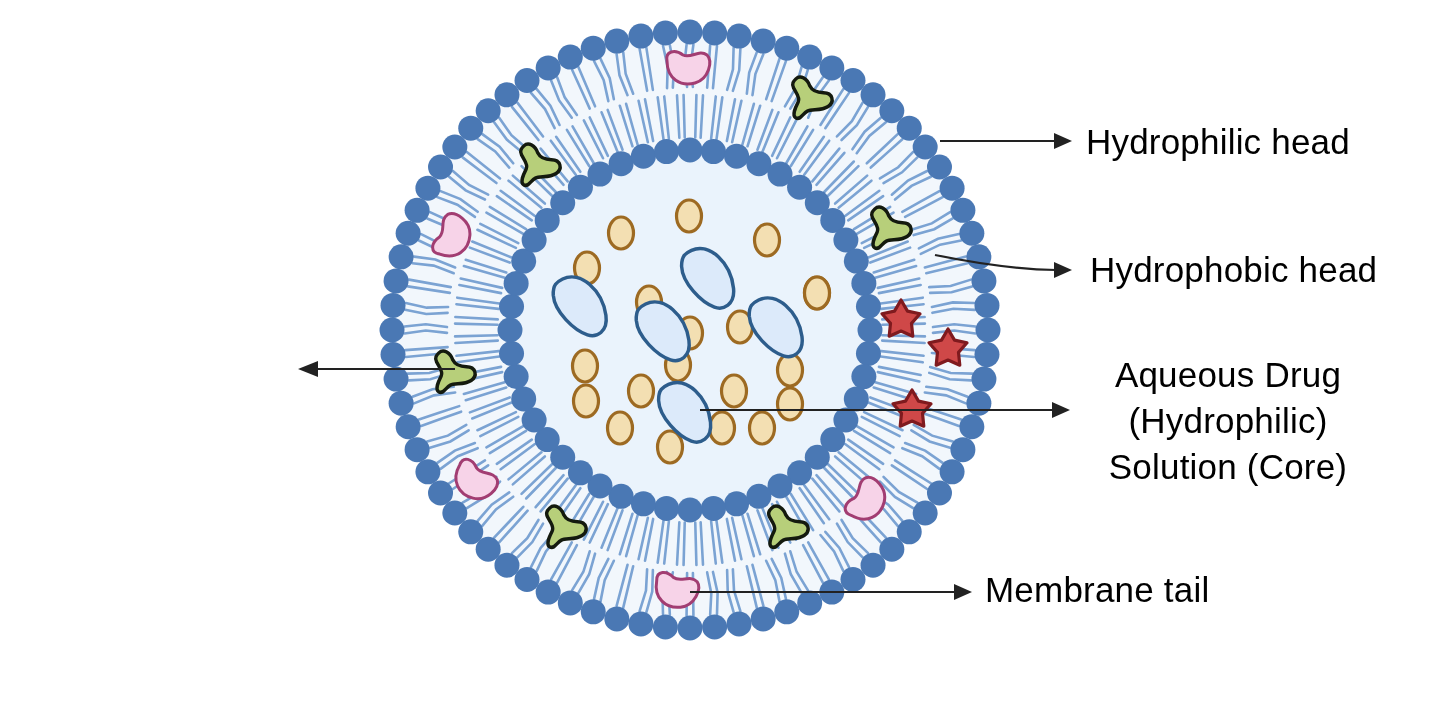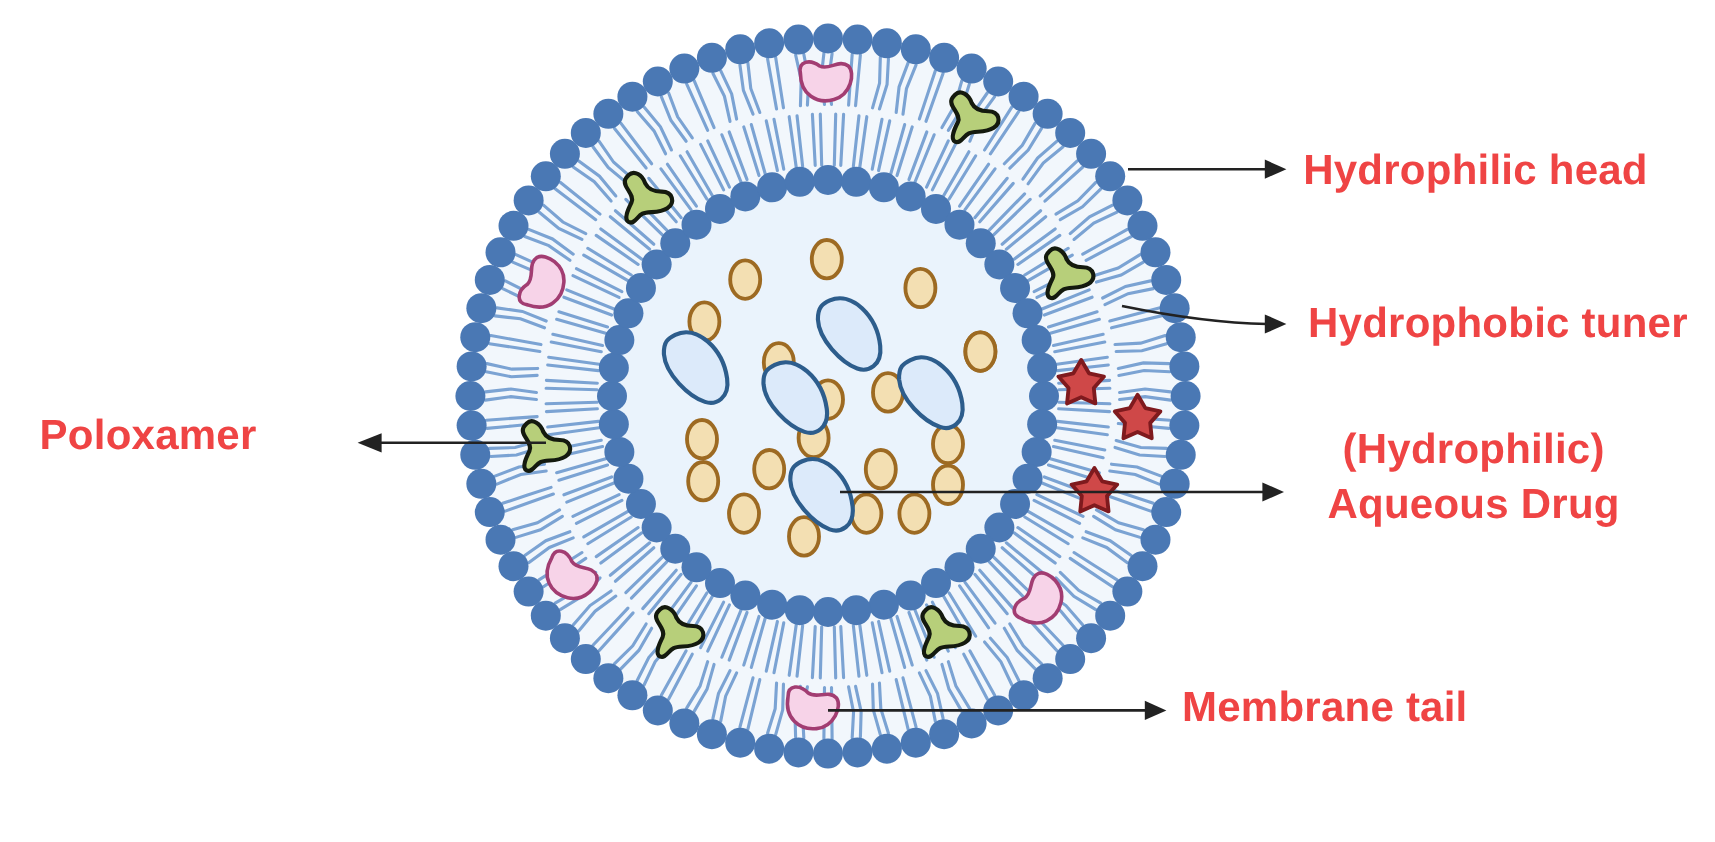--- a/index.html
+++ b/index.html
@@ -1,18 +1,18 @@
 <!DOCTYPE html>
 <html><head>
 <meta charset="utf-8">
 <style>
   html, body { margin: 0; padding: 0; background: #ffffff; }
   body { width: 1429px; height: 702px; position: relative; overflow: hidden; font-family: "Liberation Sans", "DejaVu Sans", sans-serif; }
   #diagram { position: absolute; left: 0; top: 0; width: 1429px; height: 702px; }
-  .label { position: absolute; font-weight: bold; color: #ef4444; font-size: 35px; line-height: 46px; white-space: nowrap; letter-spacing: 0.2px; }
+  .label { position: absolute; font-weight: normal; color: #000000; font-size: 35px; line-height: 46px; white-space: nowrap; letter-spacing: 0.2px; }
   .label.center { text-align: center; }
   .label span { display: block; }
 </style>
 </head>
 <body>
 
 <svg id="diagram" viewBox="0 0 1429 702" xmlns="http://www.w3.org/2000/svg">
   <g id="layer-bg">
       <circle cx="690" cy="330" r="298" fill="#f2f7fc"></circle>
       <circle cx="690" cy="330" r="180" fill="#eaf3fc"></circle>
@@ -503,24 +503,24 @@
       <polygon points="972,592 954,584 954,600" fill="#222222"></polygon>
       <line x1="455" y1="369" x2="314" y2="369" stroke="#222222" stroke-width="2.2"></line>
       <polygon points="298,369 318,361 318,377" fill="#222222"></polygon>
     </g>
 </svg>
 
 <div class="label" style="left:1086px; top:119px;">
   <span>Hydrophilic head</span>
 </div>
 <div class="label" style="left:1090px; top:247px;">
-  <span>Hydrophobic tuner</span>
+  <span>Hydrophobic head</span>
 </div>
 <div class="label center" style="left:1083px; top:352px; width:290px;">
+  <span>Aqueous Drug</span>
   <span>(Hydrophilic)</span>
-  <span>Aqueous Drug</span>
+  <span>Solution (Core)</span>
 </div>
 <div class="label" style="left:985px; top:567px;">
   <span>Membrane tail</span>
 </div>
 <div class="label" style="left:33px; top:340px;">
-  <span>Poloxamer</span>
 </div>
 
 </body></html>

